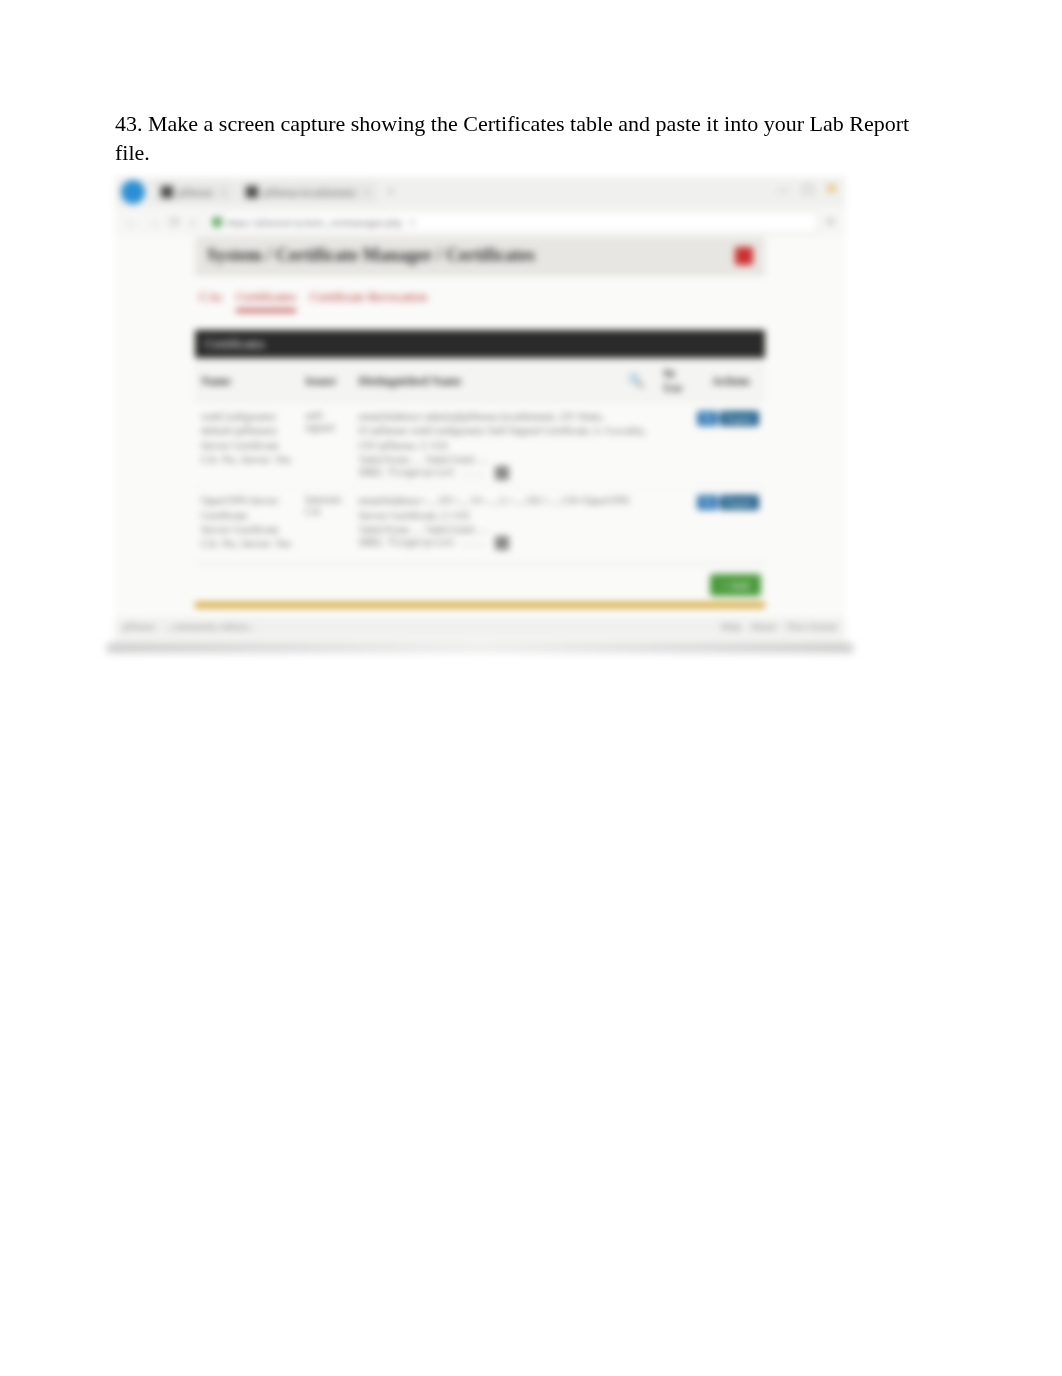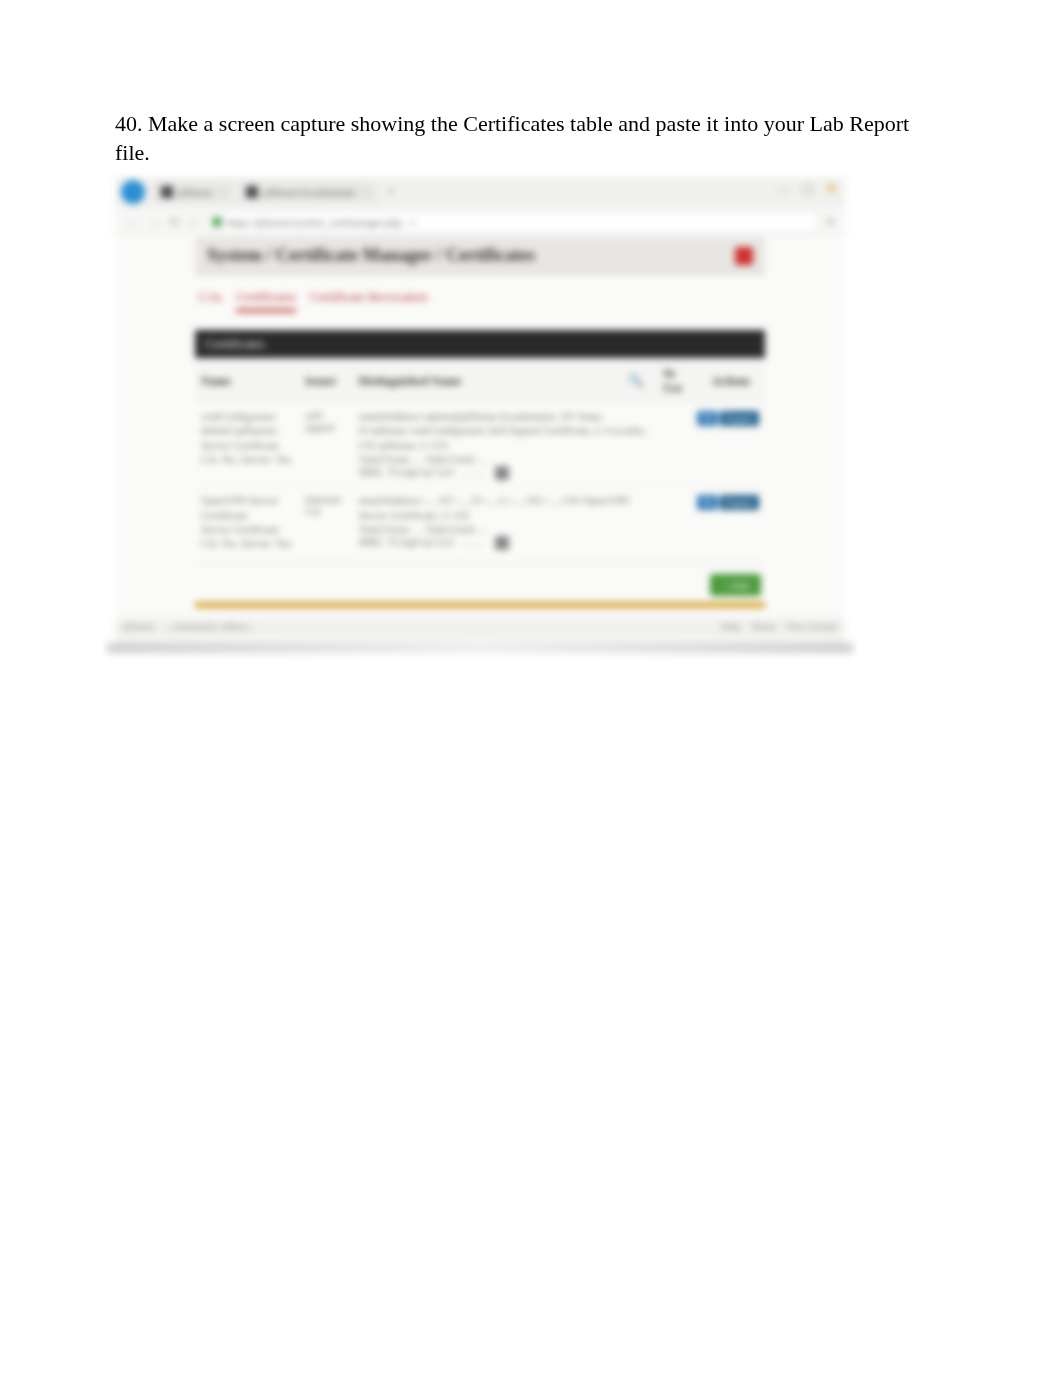--- a/index.html
+++ b/index.html
@@ -237,21 +237,21 @@
       height: 10px;
       background: linear-gradient(to right, #ccc, #eee, #ccc);
       filter: blur(2px);
       z-index: -1;
     }
   </style>
 </head>
 <body>
 
 <div class="page">
-  <p class="instruction">40. Make a screen capture showing the Certificates table and paste it into your Lab Report file.</p>
+  <p class="instruction">43. Make a screen capture showing the Certificates table and paste it into your Lab Report file.</p>
 
   <div class="screenshot-wrap">
     <div class="bg-blur-shadow"></div>
 
     <div class="browser-top">
       <div class="circle-blue"></div>
       <div class="tab-chip">
         <div class="tab-favicon"></div>
         <span class="tab-text">pfSense</span>
         <span class="tab-ctrl">×</span>

